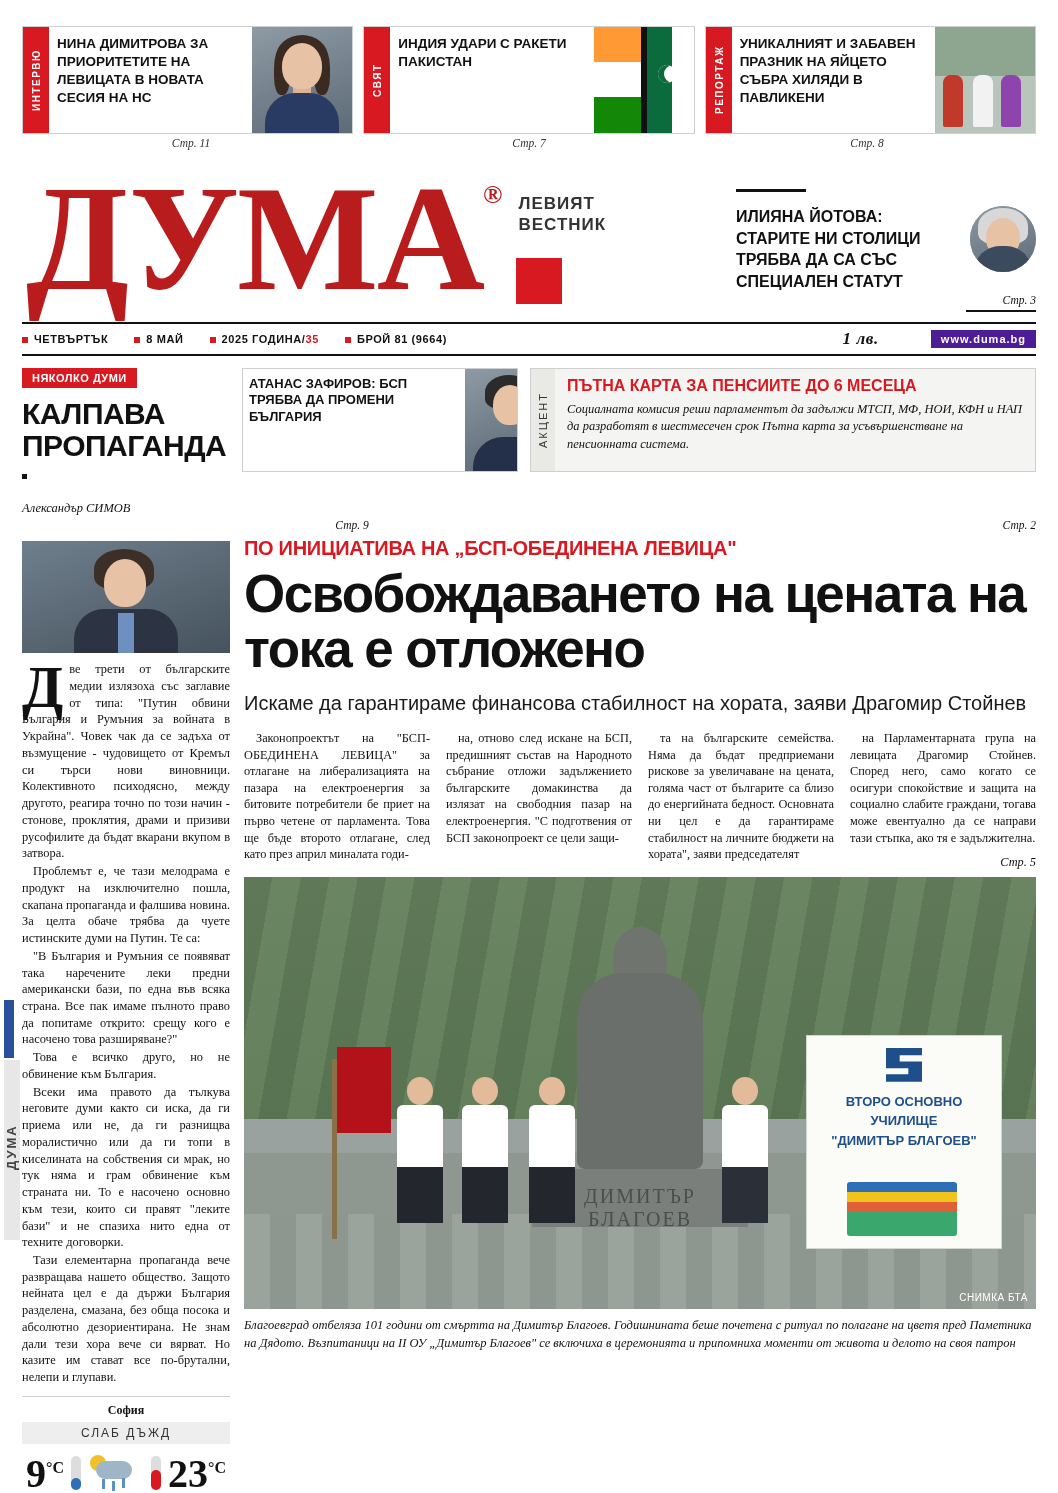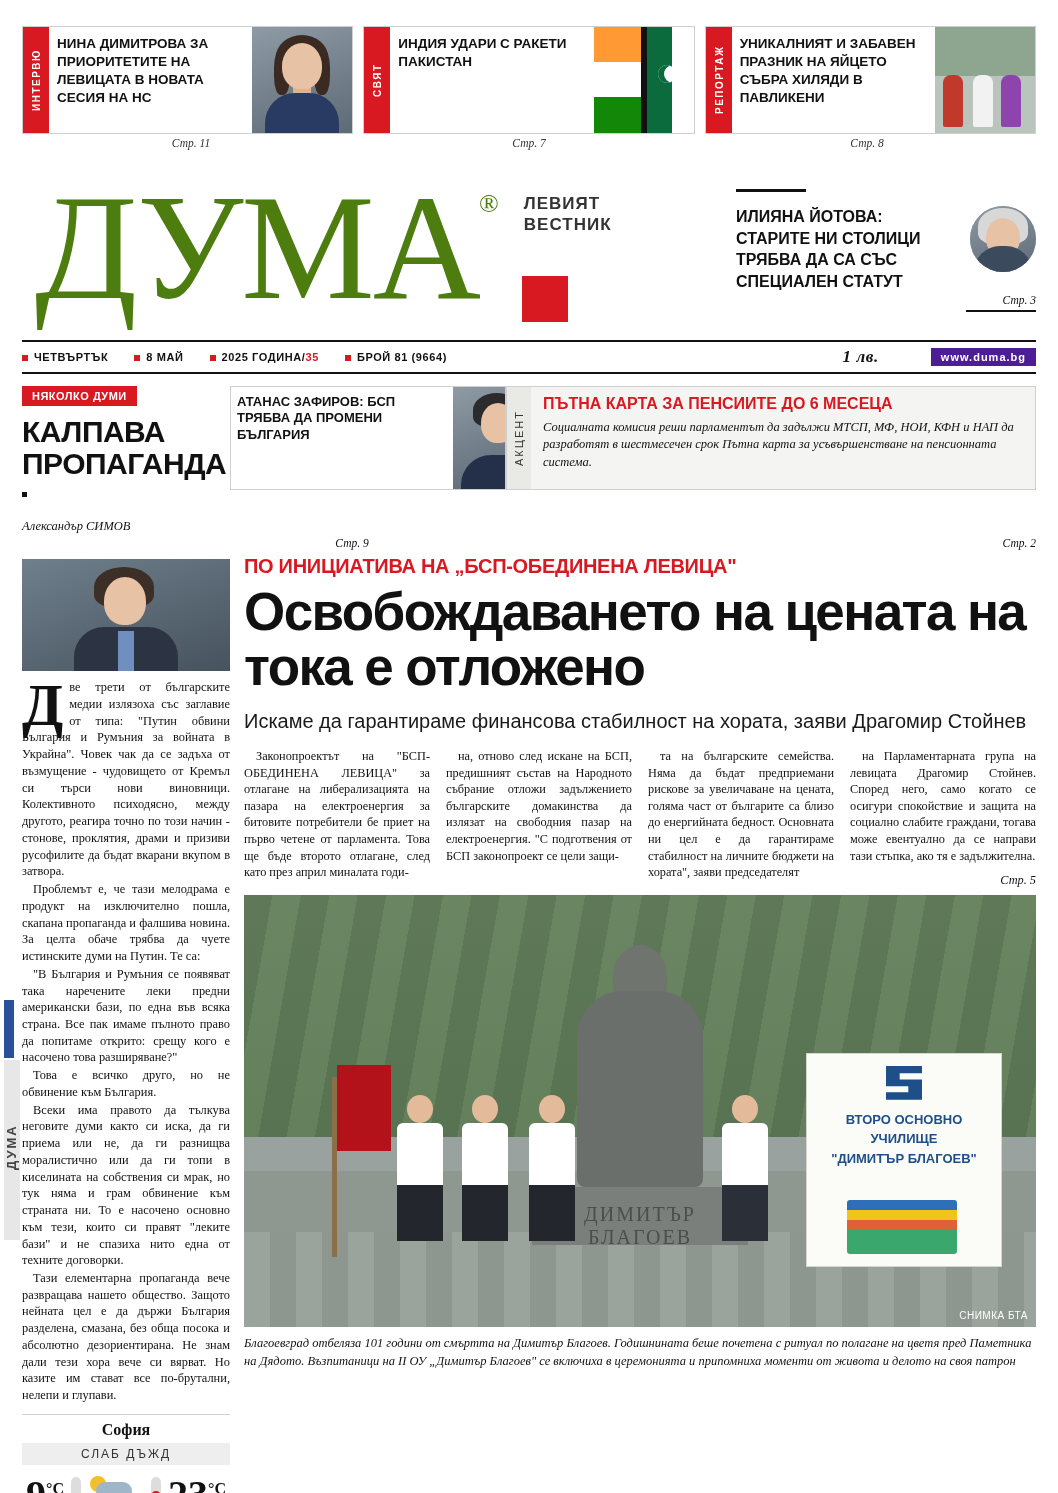--- a/index.html
+++ b/index.html
@@ -58,22 +58,22 @@
   .festive .p1,.festive .p2,.festive .p3 { position:absolute; bottom:6px; width:20px; height:52px; border-radius:8px 8px 2px 2px; }
   .festive .p1 { left:8px; background:#c0392b; }
   .festive .p2 { left:38px; background:#f2f2f2; }
   .festive .p3 { left:66px; background:#8e44ad; }
 
   
   .masthead { display:flex; align-items:flex-start; padding-top:14px; }
   .logo-wrap { position:relative; }
   .logo {
     font-family:"Liberation Serif", serif;
-    font-weight:normal; font-size:150px; line-height:0.95;
-    letter-spacing:-2px; color:#4d7c0f; margin:13px;
+    font-weight:bold; font-size:150px; line-height:0.95;
+    letter-spacing:-2px; color:#b91c1c; margin:4px;
   }
   .reg { font-size:26px; vertical-align:top; position:relative; top:16px; }
   .leviat {
     font-family:"Liberation Sans", sans-serif;
     font-size:17px; font-weight:bold; color:#333; line-height:1.25;
     letter-spacing:1px; margin-top:30px; margin-left:14px;
   }
   .red-square { width:46px; height:46px; background:#d81921; position:absolute; right:-58px; bottom:10px; }
 
   .mast-right { margin-left:auto; width:300px; padding-top:26px; }
@@ -93,21 +93,21 @@
     border-top:2px solid #111; border-bottom:2px solid #111;
     margin-top:8px; padding:5px 0;
     font-family:"Liberation Sans", sans-serif; font-size:11px; font-weight:bold; letter-spacing:.6px;
   }
   .datebar .sq { display:inline-block; width:6px; height:6px; background:#d81921; margin-right:6px; }
   .datebar .yr b { color:#d81921; }
   .price { font-family:"Liberation Serif",serif; font-size:17px; font-weight:bold; font-style:italic; margin-left:auto; }
   .site { background:#4c1d95; color:#fff; font-size:11px; padding:3px 10px; margin-left:26px; letter-spacing:1px; }
 
   
-  .row2 { display:flex; margin-top:12px; align-items:flex-start; }
+  .row2 { display:flex; gap:12px; margin-top:12px; align-items:flex-start; }
   .col-left { width:208px; }
   .badge { background:#d81921; color:#fff; font-family:"Liberation Sans",sans-serif;
     font-size:11px; font-weight:bold; padding:4px 10px; display:inline-block; letter-spacing:.5px; }
   .kalpava { font-family:"Liberation Sans",sans-serif; font-weight:bold; font-size:30px; line-height:1.08; margin-top:10px; letter-spacing:-.5px;}
   .author { font-style:italic; font-size:12.5px; margin-top:22px; }
   .dot { width:5px;height:5px;background:#111;margin-top:12px; }
 
   .zafirov { width:276px; border:1px solid #cfcfcf; display:flex; height:104px; }
   .zafirov .t { padding:7px 6px; font-family:"Liberation Sans",sans-serif; font-weight:bold; font-size:13px; line-height:1.3; text-transform:uppercase; }
   .zafirov .p { width:96px; background:#6f7b85; position:relative; overflow:hidden; }
@@ -172,21 +172,21 @@
 
   
   .art-photo { width:100%; height:112px; background:#5f6a74; position:relative; overflow:hidden; margin-top:4px; }
   .drop { float:left; font-size:60px; line-height:48px; font-weight:bold; padding:2px 6px 0 0; font-family:"Liberation Serif",serif; }
   .art-body { font-size:12.4px; line-height:1.35; text-align:justify; margin-top:8px; }
   .art-body p { margin:0 0 1px 0; text-indent:11px; }
   .art-body p.first { text-indent:0; }
 
   
   .weather { margin-top:10px; border-top:1px solid #d0d0d0; }
-  .w-city { text-align:center; font-weight:bold; font-size:16px; padding:6px 0 4px; }
+  .w-city { text-align:center; font-weight:bold; font-size:12px; padding:6px 0 4px; }
   .w-cond { text-align:center; font-family:"Liberation Sans",sans-serif; font-size:12px; letter-spacing:2px; background:#eee; padding:4px 8px; color:#333; }
   .w-row { display:flex; align-items:center; justify-content:space-between; padding:6px 4px 0; }
   .w-temp { font-size:40px; font-weight:bold; }
   .w-temp sup { font-size:16px; }
   .w-ico { width:56px; height:40px; position:relative; }
   .cloud { position:absolute; left:8px; top:8px; width:36px; height:18px; background:#9fb6c9; border-radius:12px; }
   .sun { position:absolute; left:2px; top:2px; width:16px; height:16px; background:#f3c02a; border-radius:50%; }
   .rain { position:absolute; left:14px; top:26px; width:3px; height:10px; background:#5b8fc9; box-shadow:10px 2px 0 #5b8fc9, 20px -1px 0 #5b8fc9; }
   .thermo { width:10px; height:34px; background:#ddd; border-radius:5px; position:relative; }
   .thermo i { position:absolute; bottom:0; left:0; right:0; height:60%; background:#d81921; border-radius:5px; }

